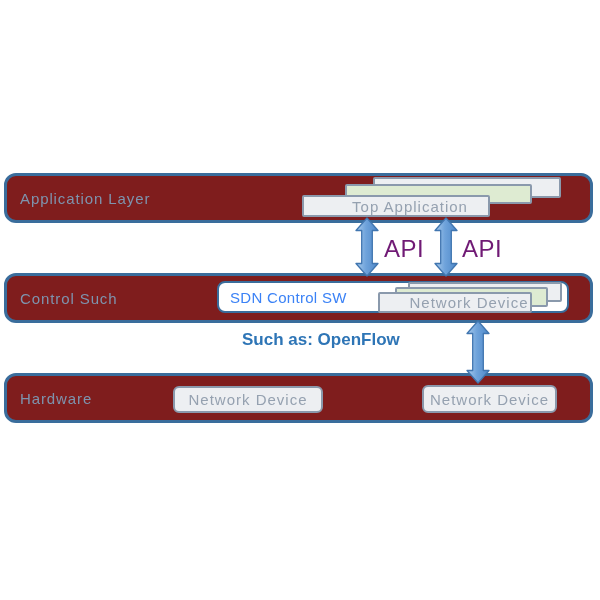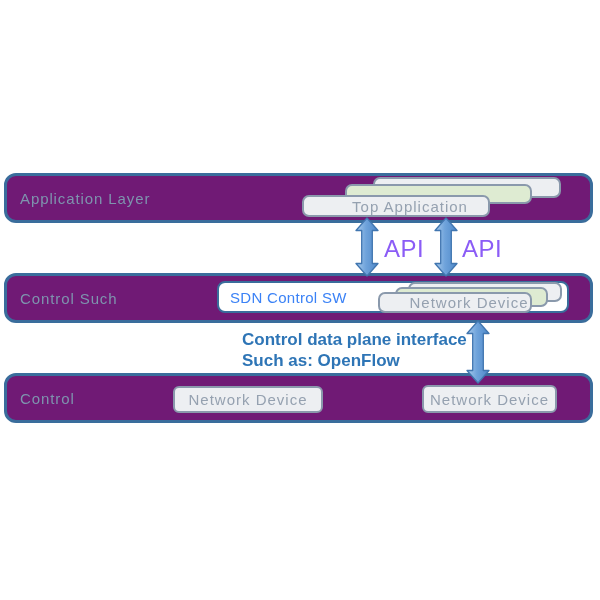--- a/index.html
+++ b/index.html
@@ -3,29 +3,29 @@
 <meta charset="utf-8">
 <style>
   html,body{margin:0;padding:0;background:#ffffff;}
   .canvas{
     position:relative;width:600px;height:600px;overflow:hidden;background:#ffffff;
     font-family:"Liberation Sans", sans-serif;
   }
   
   .layer{
     position:absolute;left:4px;width:583px;height:44px;
-    background:#701a75;border:3px solid #3A6D9C;border-radius:12px;
+    background:#7f1d1d;border:3px solid #3A6D9C;border-radius:12px;
     display:flex;align-items:center;
   }
   .layer-label{
     margin-left:13px;font-size:15px;letter-spacing:0.9px;color:#7E94AE;white-space:nowrap;
   }
   
   .stack-box{
-    position:absolute;box-sizing:border-box;border:2px solid #8A99AC;border-radius:7px;
+    position:absolute;box-sizing:border-box;border:2px solid #8A99AC;border-radius:2px;
     background:#EDEFF2;display:flex;align-items:center;justify-content:center;padding-left:28px;
   }
   .stack-box.green{background:#DEEBD2;}
   .stack-text{
     font-size:15px;letter-spacing:1px;color:#95A1B0;white-space:nowrap;
   }
   
   .sdn-box{
     position:absolute;left:217px;top:281px;width:352px;height:32px;box-sizing:border-box;
     background:#ffffff;border:2px solid #3A6D9C;border-radius:8px;
@@ -33,21 +33,21 @@
   }
   .sdn-label{margin-left:11px;font-size:15px;letter-spacing:0.3px;color:#3b82f6;white-space:nowrap;}
   
   .hw-box{
     position:absolute;box-sizing:border-box;border:2px solid #8A99AC;border-radius:6px;
     background:#EDEFF2;display:flex;align-items:center;justify-content:center;
   }
   
   .dbl-arrow{position:absolute;z-index:9;}
   .api-label{
-    position:absolute;z-index:10;font-size:24px;color:#8b5cf6;letter-spacing:0.5px;white-space:nowrap;
+    position:absolute;z-index:10;font-size:24px;color:#701a75;letter-spacing:0.5px;white-space:nowrap;
   }
   .note{
     position:absolute;left:242px;top:329px;z-index:10;
     font-size:17px;font-weight:700;line-height:21px;color:#2E75B6;white-space:nowrap;
   }
   .z1{z-index:1}.z2{z-index:2}.z3{z-index:3}.z4{z-index:4}.z5{z-index:5}
 </style>
 </head>
 <body>
 
@@ -92,37 +92,36 @@
   <div class="sdn-box z2">
     <span class="sdn-label">SDN Control SW</span>
   </div>
   <div class="stack-box z3" style="left:408px;top:282px;width:154px;height:20px;"></div>
   <div class="stack-box green z4" style="left:395px;top:287px;width:153px;height:20px;"></div>
   <div class="stack-box z5" style="left:378px;top:292px;width:154px;height:21px;">
     <span class="stack-text">Network Device</span>
   </div>
 
   <div class="note">
-    <div>Control data plane interface</div>
     <div>Such as: OpenFlow</div>
   </div>
 
   <svg class="dbl-arrow" style="left:466px;top:320px;" width="24" height="64" viewBox="0 0 24 64">
     <defs>
       <linearGradient id="gradC" x1="0" y1="0" x2="1" y2="0">
         <stop offset="0" stop-color="#A9CBEC"></stop>
           <stop offset="0.45" stop-color="#6FA3DB"></stop>
           <stop offset="1" stop-color="#4E88C9"></stop>
       </linearGradient>
     </defs>
     <polygon points="12,1 23,13.5 17.3,13.5 17.3,50.5 23,50.5 12,63 1,50.5 6.7,50.5 6.7,13.5 1,13.5" fill="url(#gradC)" stroke="#4176B0" stroke-width="1.3" stroke-linejoin="round"></polygon>
   </svg>
 
   <div class="layer z1" style="top:373px;">
-    <span class="layer-label">Control</span>
+    <span class="layer-label">Hardware</span>
   </div>
   <div class="hw-box z2" style="left:173px;top:386px;width:150px;height:27px;">
     <span class="stack-text">Network Device</span>
   </div>
   <div class="hw-box z2" style="left:422px;top:385px;width:135px;height:28px;">
     <span class="stack-text">Network Device</span>
   </div>
 
 </div>
 

